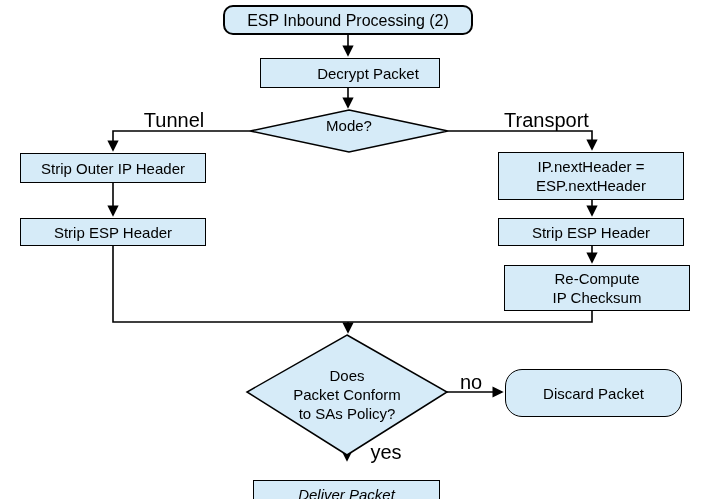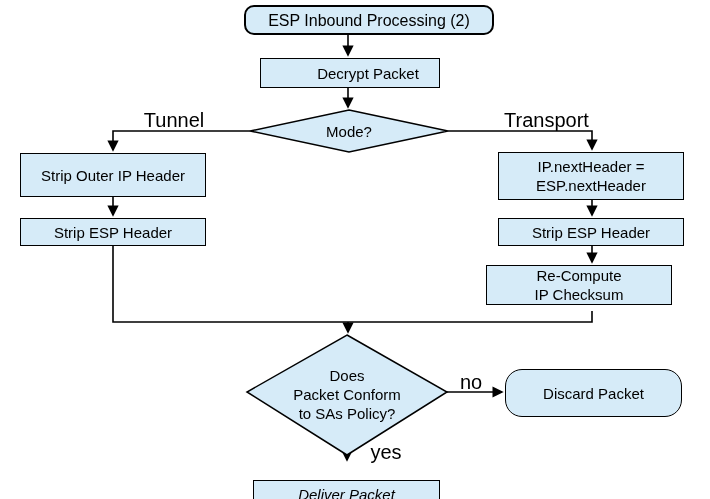--- a/index.html
+++ b/index.html
@@ -94,36 +94,36 @@
 
       <path d="M447,392 L502,392" marker-end="url(#arrow)"></path>
 
       <path d="M347,455 L347,460" marker-end="url(#arrow)"></path>
     </g>
 
     <polygon points="349,110 448,131 349,152 250,131" fill="var(--node-fill)" stroke="var(--node-border)" stroke-width="1.5"></polygon>
     <polygon points="347,335 447,392 347,455 247,392" fill="var(--node-fill)" stroke="var(--node-border)" stroke-width="1.5"></polygon>
   </svg>
 
-  <div class="node rounded" style="left:223px; top:5px; width:250px; height:30px;margin-left:21px;">ESP Inbound Processing (2)</div>
+  <div class="node rounded" style="left:223px; top:5px; width:250px; height:30px;">ESP Inbound Processing (2)</div>
 
   <div class="node" style="left:260px; top:58px; width:180px; height:30px;padding-left:36px;">Decrypt Packet</div>
 
-  <div class="diamond-label" style="left:299px; top:121px; width:100px; height:20px;">Mode?</div>
+  <div class="diamond-label" style="left:299px; top:115px; width:100px; height:20px;">Mode?</div>
 
-  <div class="node" style="left:20px; top:153px; width:186px; height:44px;">Strip Outer IP Header</div>
+  <div class="node" style="left:20px; top:153px; width:186px; height:30px;">Strip Outer IP Header</div>
 
   <div class="node" style="left:20px; top:218px; width:186px; height:28px;">Strip ESP Header</div>
 
   <div class="node" style="left:498px; top:152px; width:186px; height:48px;">IP.nextHeader =
 ESP.nextHeader</div>
 
   <div class="node" style="left:498px; top:218px; width:186px; height:28px;">Strip ESP Header</div>
 
-  <div class="node" style="left:486px; top:265px; width:186px; height:40px;">Re-Compute
+  <div class="node" style="left:504px; top:265px; width:186px; height:46px;">Re-Compute
 IP Checksum</div>
 
   <div class="diamond-label" style="left:262px; top:364px; width:170px; height:60px;">Does
 Packet Conform
 to SAs Policy?</div>
 
   <div class="node" style="left:505px; top:369px; width:177px; height:48px;border-radius:17px;">Discard Packet</div>
 
   <div class="node" style="left:253px; top:480px; width:187px; height:28px;font-style:italic;">Deliver Packet</div>
 

